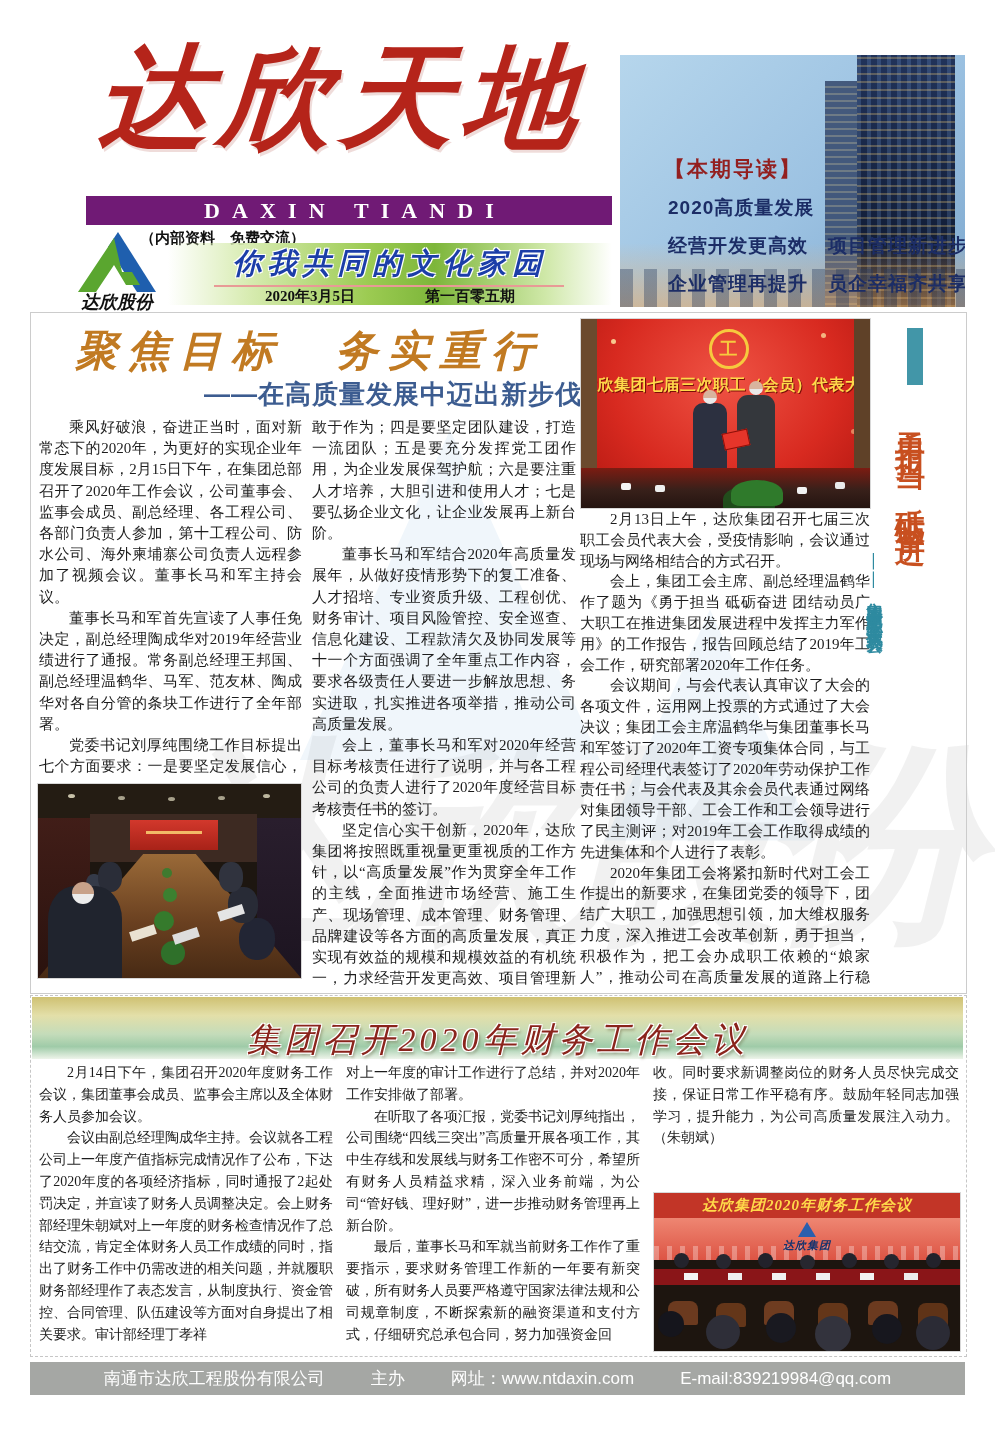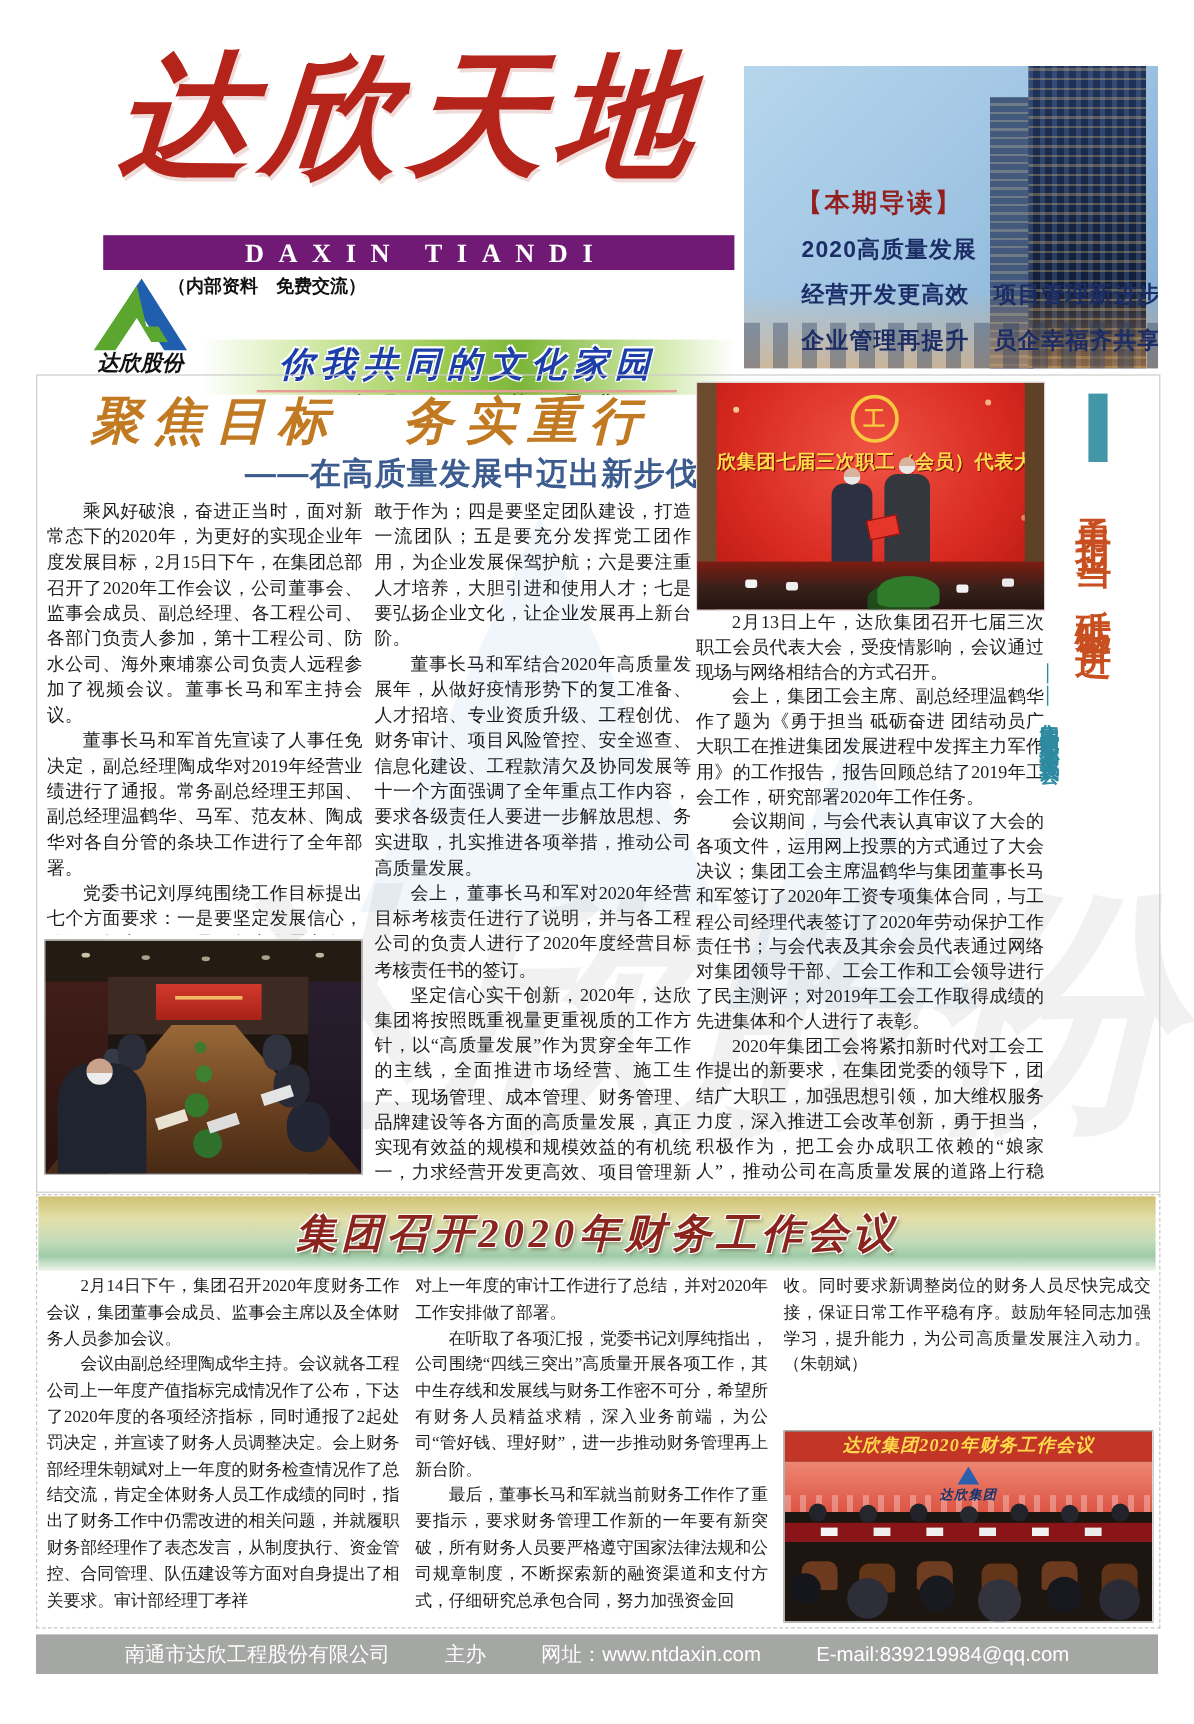--- a/index.html
+++ b/index.html
@@ -9,22 +9,22 @@
   .sans{font-family:"Liberation Sans","DejaVu Sans",sans-serif;}
   
   .mast-title{left:70px;top:28px;width:545px;text-align:center;font-size:112px;line-height:1.25;
     color:#b5241a;font-weight:bold;font-style:italic;letter-spacing:10px;transform:skewX(-4deg);
     text-shadow:2px 3px 0 rgba(150,20,10,.15);white-space:nowrap;}
   .mast-en{left:86px;top:196px;width:526px;height:29px;background:#701a75;color:#fff;
     font-size:22px;font-weight:bold;letter-spacing:.55em;text-indent:.55em;text-align:center;line-height:29px;}
   .mast-note{left:140px;top:229px;width:400px;font-size:15px;font-weight:bold;color:#111;}
   .logo-box{left:62px;top:230px;width:110px;height:80px;text-align:center;}
   .logo-label{left:55px;top:290px;width:124px;text-align:center;font-size:18px;font-weight:bold;font-style:italic;color:#111;}
-  .green-strip{left:168px;top:243px;width:444px;height:46px;overflow:hidden;
-    background:linear-gradient(to right,rgba(255,255,255,0) 0%,#d8ecb2 18%,#9ccb52 45%,#7db63a 60%,#cfe8a8 85%,rgba(255,255,255,0) 100%);margin-top:40px;}
+  .green-strip{left:168px;top:243px;width:444px;height:62px;overflow:hidden;
+    background:linear-gradient(to right,rgba(255,255,255,0) 0%,#d8ecb2 18%,#9ccb52 45%,#7db63a 60%,#cfe8a8 85%,rgba(255,255,255,0) 100%);}
   .slogan{left:0;top:1px;width:100%;text-align:center;font-size:29px;font-weight:bold;font-style:italic;
     color:#1c3ea8;letter-spacing:6px;text-shadow:-1px -1px 0 #fff,1px -1px 0 #fff,-1px 1px 0 #fff,1px 1px 0 #fff;}
   .slogan-line{left:46px;top:42px;width:350px;height:2px;background:#e89a96;}
   .date-row{left:0;top:44px;width:100%;display:flex;justify-content:center;gap:70px;
     font-size:15px;font-weight:bold;color:#111;}
   .digest{left:620px;top:55px;width:345px;height:252px;overflow:hidden;
     background:linear-gradient(135deg,#b6d6ec 0%,#9cc2e2 55%,#7fa9cf 100%);}
   .bldg-main{right:10px;top:0;width:98px;height:100%;
     background:repeating-linear-gradient(0deg,rgba(255,214,120,.28) 0 2px,rgba(0,0,0,0) 2px 8px),
                repeating-linear-gradient(90deg,rgba(140,190,255,.18) 0 4px,rgba(0,0,0,0) 4px 10px),
@@ -122,21 +122,21 @@
   .phC-cards{left:30px;top:80px;width:14px;height:7px;background:#f4f4f4;
     box-shadow:44px 0 0 #eee,88px 0 0 #f0f0f0,132px 0 0 #eee,176px 0 0 #f2f2f2,220px 0 0 #ececec;}
   .phC-chairs{left:14px;top:108px;width:30px;height:24px;border-radius:8px 8px 2px 2px;background:#6b3a1f;
     box-shadow:48px 2px 0 #643619,96px 0 0 #6e3c20,150px 2px 0 #643619,200px 0 0 #6b3a1f,250px 2px 0 #5f3317;}
   .phC-aud{left:4px;top:118px;width:26px;height:26px;border-radius:50%;background:#15151c;
     box-shadow:52px 8px 0 4px #2e2e38,110px 4px 0 2px #191920,162px 10px 0 5px #33333d,216px 5px 0 2px #17171e,262px 9px 0 4px #2b2b35;}
   
   .fin-box{left:30px;top:995px;width:935px;height:360px;border:1px dashed #c6c6c6;overflow:hidden;}
   .fin-banner{left:1px;top:1px;width:931px;height:62px;text-align:center;
     background:linear-gradient(to bottom,#cfc172 0%,#e3dfa9 30%,#c4dcba 60%,#9fcba8 80%,#eef4ea 100%);}
-  .fin-banner-text{display:inline-block;margin-top:8px;font-size:34px;font-weight:bold;font-style:italic;
+  .fin-banner-text{display:inline-block;margin-top:20px;font-size:34px;font-weight:normal;font-style:italic;
     color:#8a241c;letter-spacing:4px;
     text-shadow:-1px -1px 0 #fff,1px -1px 0 #fff,-1px 1px 0 #fff,1px 1px 0 #fff,2px 3px 3px rgba(60,40,10,.35);}
   .fin-col{font-size:14px;line-height:21.8px;text-align:justify;color:#1c1c1c;overflow:hidden;}
   .fin-col p{margin:0;}
   .fc1{left:8px;top:66px;width:294px;height:286px;}
   .fc2{left:315px;top:66px;width:294px;height:286px;}
   .fc3{left:622px;top:66px;width:306px;height:124px;}
   
   .footer{left:30px;top:1362px;width:935px;height:33px;background:#a5a7a4;color:#fff;
     display:flex;align-items:center;justify-content:center;gap:46px;font-size:17px;white-space:nowrap;}

